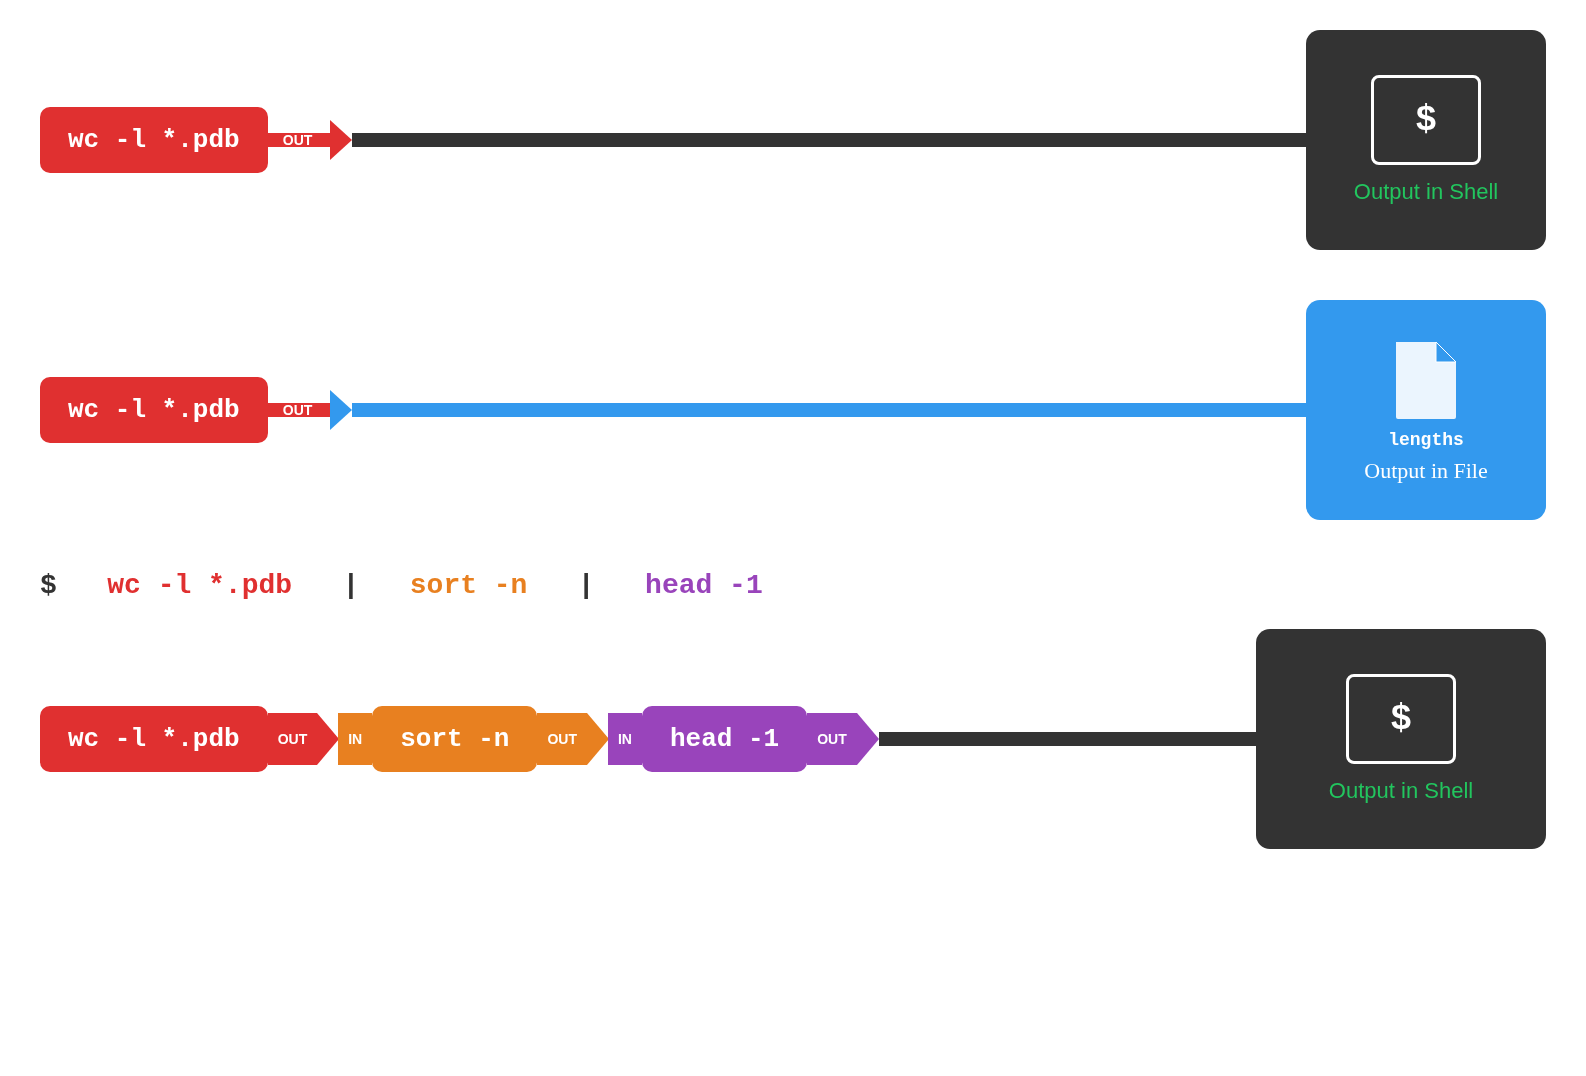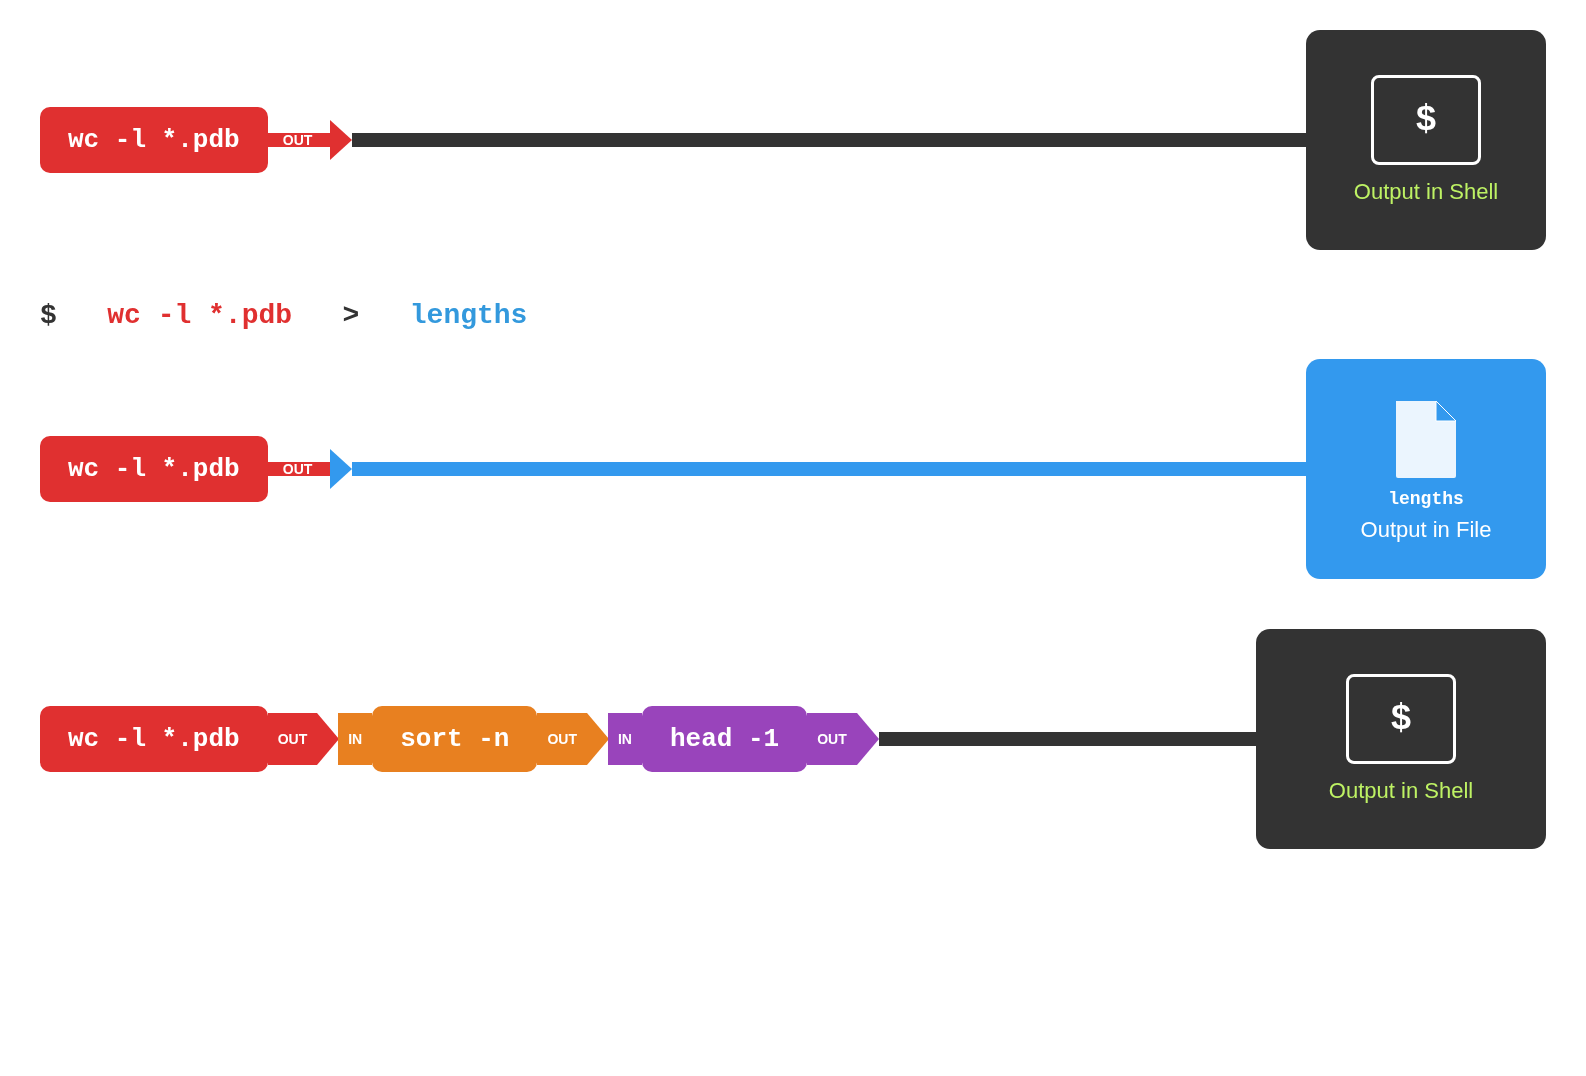--- a/index.html
+++ b/index.html
@@ -109,21 +109,21 @@
       align-items: center;
       justify-content: center;
     }
     .shell-dollar {
       color: white;
       font-family: 'Courier New', monospace;
       font-size: 36px;
       font-weight: bold;
     }
     .shell-label {
-      color: #bef264;
+      color: #22c55e;
       font-size: 22px;
       font-family: Arial, sans-serif;
     }
 
     
     .file-box {
       background: #3399ee;
       border-radius: 14px;
       width: 240px;
       height: 220px;
@@ -139,21 +139,21 @@
     }
     .file-filename {
       color: white;
       font-family: 'Courier New', monospace;
       font-size: 18px;
       font-weight: bold;
     }
     .file-label {
       color: white;
       font-size: 22px;
-      font-family: Liberation Sans, sans-serif;
+      font-family: Liberation Serif, serif;
     }
 
     
     .line-connector {
       background: #333;
       height: 14px;
       flex: 1;
       min-width: 30px;
     }
     .line-connector-blue { background: #3399ee; }
@@ -198,29 +198,20 @@
     <div class="shell-box">
       <div class="shell-box-inner">
         <span class="shell-dollar">$</span>
       </div>
       <span class="shell-label">Output in Shell</span>
     </div>
   </div>
 </div>
 
 <div class="section">
-  <div class="command-line">
-    <span class="cmd-dollar">$</span>
-    <span>&nbsp;</span>
-    <span class="cmd-red">wc -l *.pdb</span>
-    <span>&nbsp;</span>
-    <span class="cmd-dollar">&gt;</span>
-    <span>&nbsp;</span>
-    <span class="cmd-blue">lengths</span>
-  </div>
   <div class="flow-row">
 
     <div class="cmd-pill">
       <span class="cmd-pill-text">wc -l *.pdb</span>
     </div>
 
     <div class="arrow-out arrow-red">
       <div class="arrow-out-body" style="width:64px; background:#e03030;">
         <span class="arrow-out-label">OUT</span>
       </div>
@@ -236,20 +227,33 @@
         <path d="M45 5 L45 25 L65 25 Z" fill="white" opacity="0.5"></path>
         <path d="M45 5 L65 25 H45 Z" fill="#3399ee" stroke="white" stroke-width="1"></path>
       </svg>
       <span class="file-filename">lengths</span>
       <span class="file-label">Output in File</span>
     </div>
   </div>
 </div>
 
 <div class="section">
+  <div class="command-line">
+    <span class="cmd-dollar">$</span>
+    <span>&nbsp;</span>
+    <span class="cmd-red">wc -l *.pdb</span>
+    <span>&nbsp;</span>
+    <span class="cmd-dollar">|</span>
+    <span>&nbsp;</span>
+    <span class="cmd-orange">sort -n</span>
+    <span>&nbsp;</span>
+    <span class="cmd-dollar">|</span>
+    <span>&nbsp;</span>
+    <span class="cmd-purple">head -1</span>
+  </div>
   <div class="section3-flow">
 
     <div class="cmd-pill">
       <span class="cmd-pill-text">wc -l *.pdb</span>
     </div>
 
     <div style="display:flex;align-items:center;">
       <div style="background:#e03030; height:52px; padding:0 10px; display:flex; align-items:center; justify-content:center;">
         <span style="color:white; font-size:14px; font-weight:bold; font-family:Arial;">OUT</span>
       </div>

